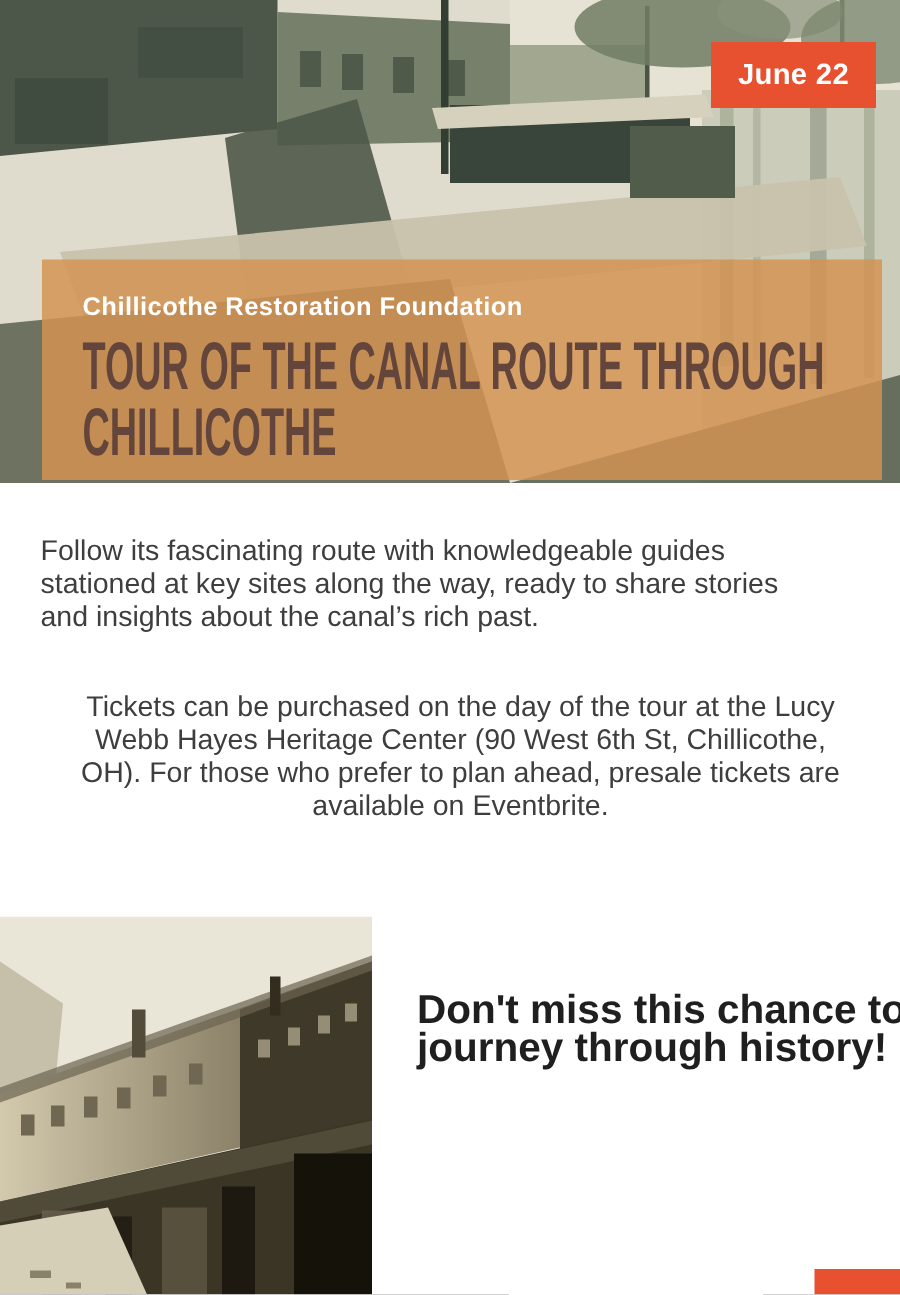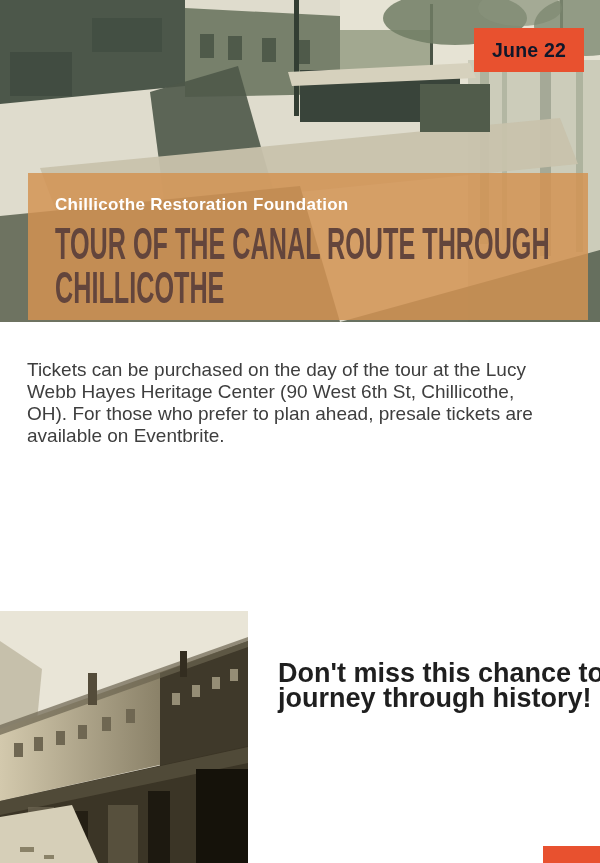--- a/index.html
+++ b/index.html
@@ -14,21 +14,21 @@
   .page{
     position:relative;width:600px;height:863px;background:#ffffff;
     overflow:hidden;margin:0 auto;
   }
   
   .hero{position:absolute;left:0;top:0;width:600px;height:322px;}
   .hero svg{display:block;width:100%;height:100%;}
   
   .badge{
     position:absolute;top:28px;right:16px;height:44px;
-    background:var(--accent);color:#0f172a;font-weight:bold;font-size:19.5px;
+    background:var(--accent);color:#ffffff;font-weight:bold;font-size:19.5px;
     display:flex;align-items:center;gap:32px;padding:16px 18px;letter-spacing:0.2px;
   }
   
   .banner{
     position:absolute;left:28px;right:12px;top:173px;height:147px;
     background:var(--banner);
     padding:22px 0 0 27px;overflow:hidden;
   }
   .eyebrow{color:#ffffff;font-weight:bold;font-size:17px;line-height:20px;letter-spacing:0.3px;}
   .title-scale{
@@ -36,21 +36,21 @@
     color:var(--title);font-weight:bold;font-size:45px;line-height:44px;white-space:pre;
   }
   
   .content{position:absolute;left:27px;top:339px;width:560px;}
   .headline{
     font-weight:bold;font-size:24.5px;line-height:30px;color:var(--heading);
     white-space:pre;letter-spacing:0.2px;
   }
   .para{font-size:19px;line-height:22px;color:var(--body);white-space:pre;}
   .para.p1{margin-top:18px;}
-  .para.p2{margin-top:20px;}
+  .para.p2{margin-top:38px;text-align:center;}
   
   .photo-bottom{position:absolute;left:0;top:611px;width:248px;height:252px;}
   .photo-bottom svg{display:block;width:100%;height:100%;}
   .callout{
     position:absolute;left:278px;top:661px;width:310px;
     font-weight:bold;font-size:27px;line-height:25px;color:var(--heading);white-space:pre;
   }
   .details{
     position:absolute;left:278px;top:728px;width:310px;
     font-size:19px;line-height:22.5px;color:var(--body);white-space:pre;
@@ -108,20 +108,23 @@
     <span>June 22</span>
   </div>
 
   <div class="banner">
     <div class="eyebrow">Chillicothe Restoration Foundation</div>
     <div class="title-scale">TOUR OF THE CANAL ROUTE THROUGH
 CHILLICOTHE</div>
   </div>
 
   <div class="content">
+    <div class="para p1">Follow its fascinating route with knowledgeable guides
+stationed at key sites along the way, ready to share stories
+and insights about the canal’s rich past.</div>
     <div class="para p2">Tickets can be purchased on the day of the tour at the Lucy
 Webb Hayes Heritage Center (90 West 6th St, Chillicothe,
 OH). For those who prefer to plan ahead, presale tickets are
 available on Eventbrite.</div>
   </div>
 
   <div class="photo-bottom">
     <svg viewBox="0 0 248 252" preserveAspectRatio="none">
       <defs>
         <linearGradient id="bg1" x1="0" y1="0" x2="1" y2="0">

